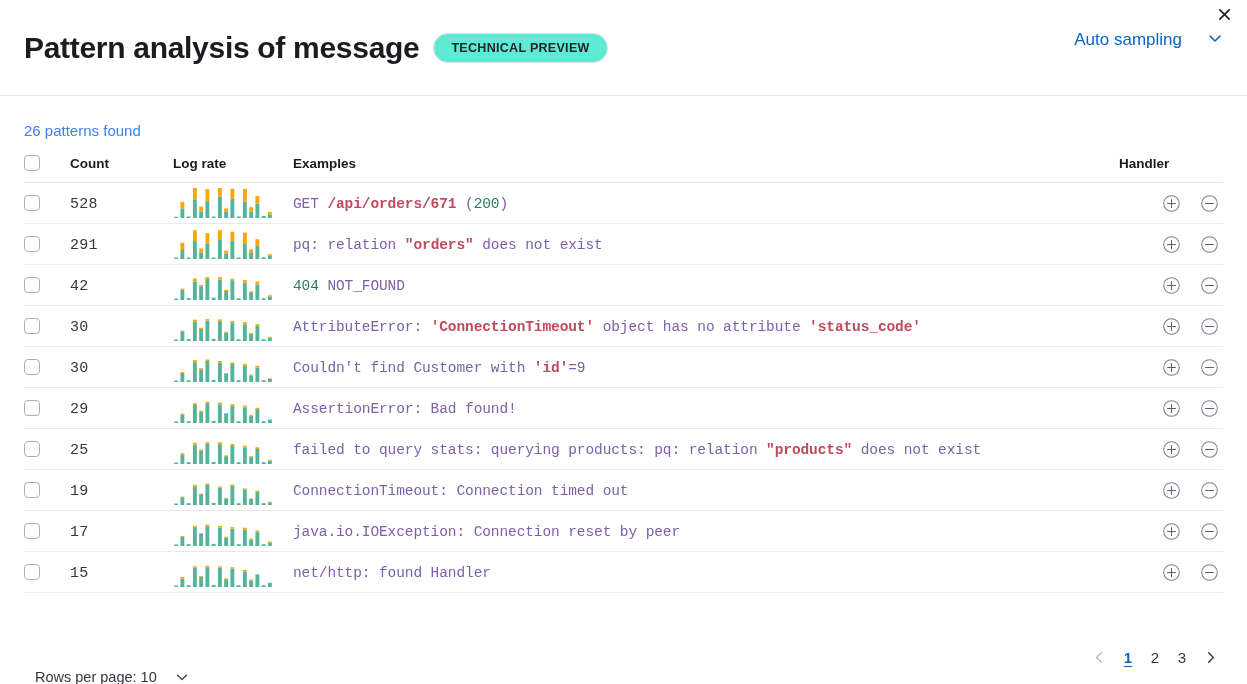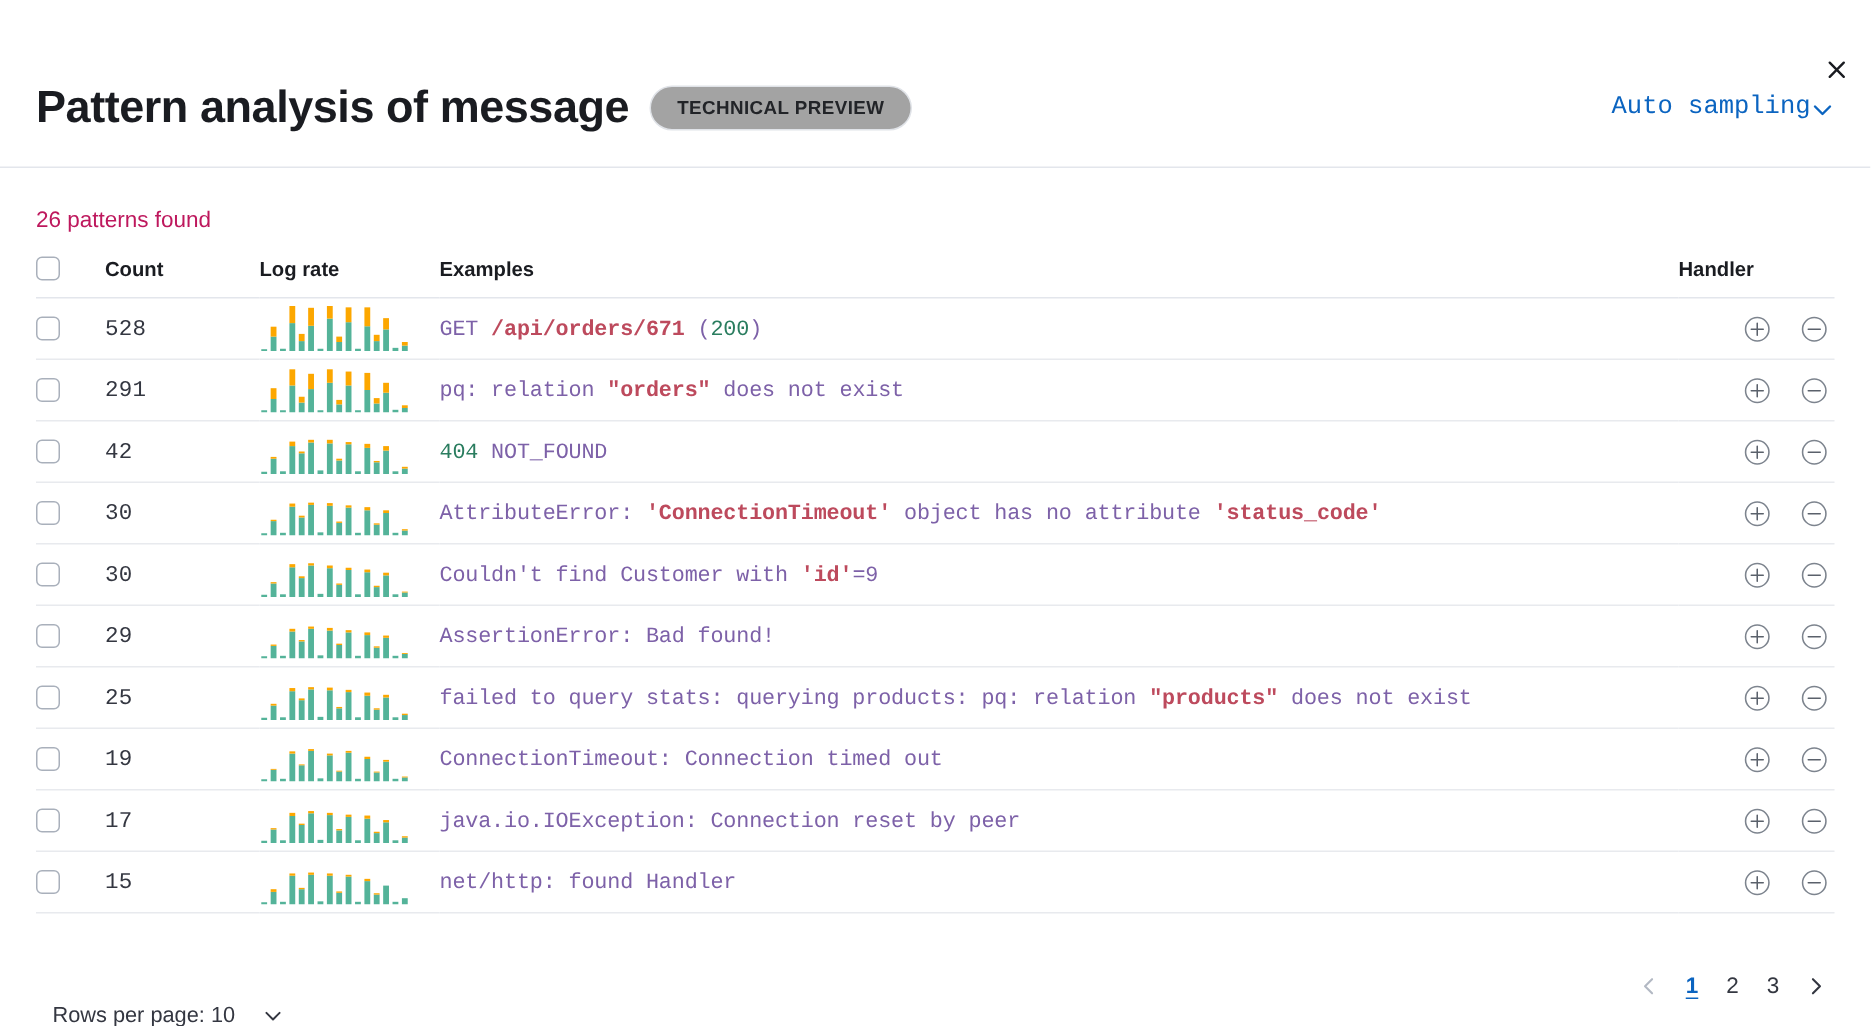--- a/index.html
+++ b/index.html
@@ -8,60 +8,58 @@
     width: 1247px; height: 684px;
     background: #ffffff;
     font-family: "Liberation Sans", sans-serif;
     color: #343741;
     overflow: hidden;
   }
 
   
   .header {
     position: relative;
-    height: 80px;
+    height: 96px;
     border-bottom: 1px solid #e3e6ec;
     padding: 0 24px;
     display: flex;
     align-items: center;
-    margin-top: 32px;
   }
   .title-wrap { display: flex; align-items: center; gap: 14px; }
   .page-title {
     font-size: 30px;
     font-weight: 700;
     letter-spacing: -0.3px;
     color: #1a1c21;
     line-height: 1;
     margin: 0;
     white-space: nowrap;
   }
   .tech-badge {
     display: inline-flex;
     align-items: center;
     height: 30px;
     padding: 0 17px;
     border: 1px solid #e0e3e8;
     border-radius: 15px;
-    background: #a3a3a3;
+    background: #5eead4;
     font-size: 12.5px;
     font-weight: 700;
     letter-spacing: 0.3px;
     color: #222428;
     white-space: nowrap;
   }
   .header-right {
     position: absolute;
     right: 24px;
     top: 30px;
     display: flex;
-    align-items: flex-end;
-    gap: 0;
+    align-items: flex-start;
+    gap: 25px;
     cursor: pointer;
-    font-family: Liberation Mono, monospace;
   }
   .sampling-label {
     font-size: 17px;
     color: #0b64c0;
     font-weight: 400;
     white-space: nowrap;
   }
   .close-btn {
     position: absolute;
     right: 12px;
@@ -70,21 +68,21 @@
     display: flex; align-items: center; justify-content: center;
     cursor: pointer;
   }
 
   svg.ico { display: block; }
 
   
   .body { padding: 0 24px; }
   .patterns-found {
     font-size: 15px;
-    color: #be185d;
+    color: #3b82f6;
     padding: 26px 0 16px 0;
   }
 
   
   table.patterns {
     width: 100%;
     border-collapse: collapse;
     table-layout: fixed;
   }
   table.patterns thead th {

